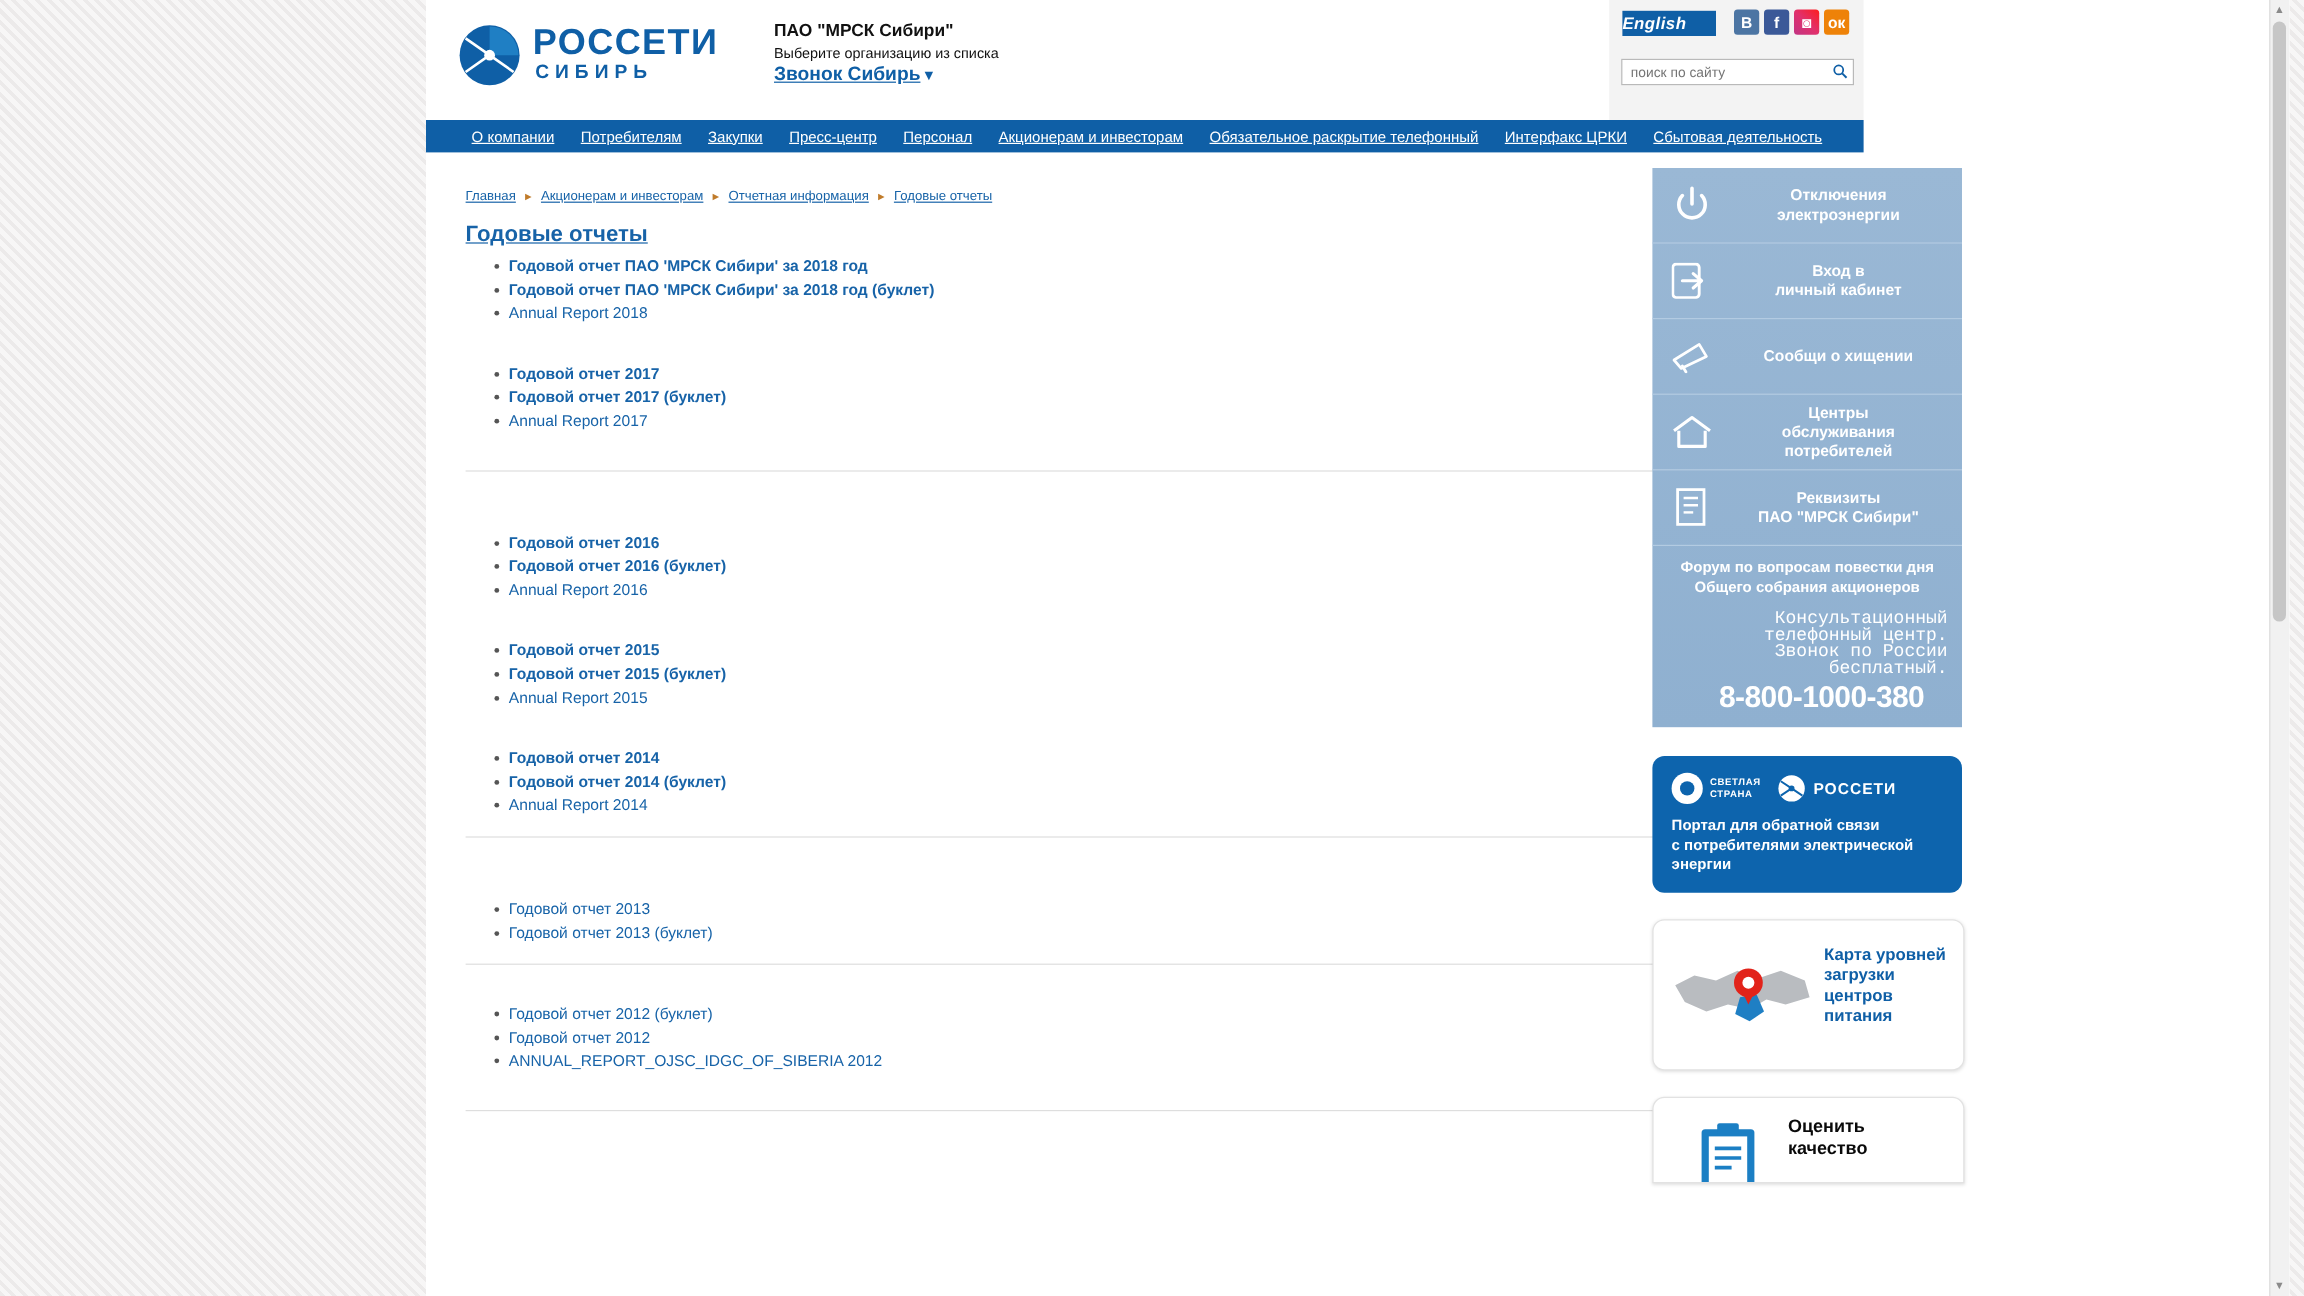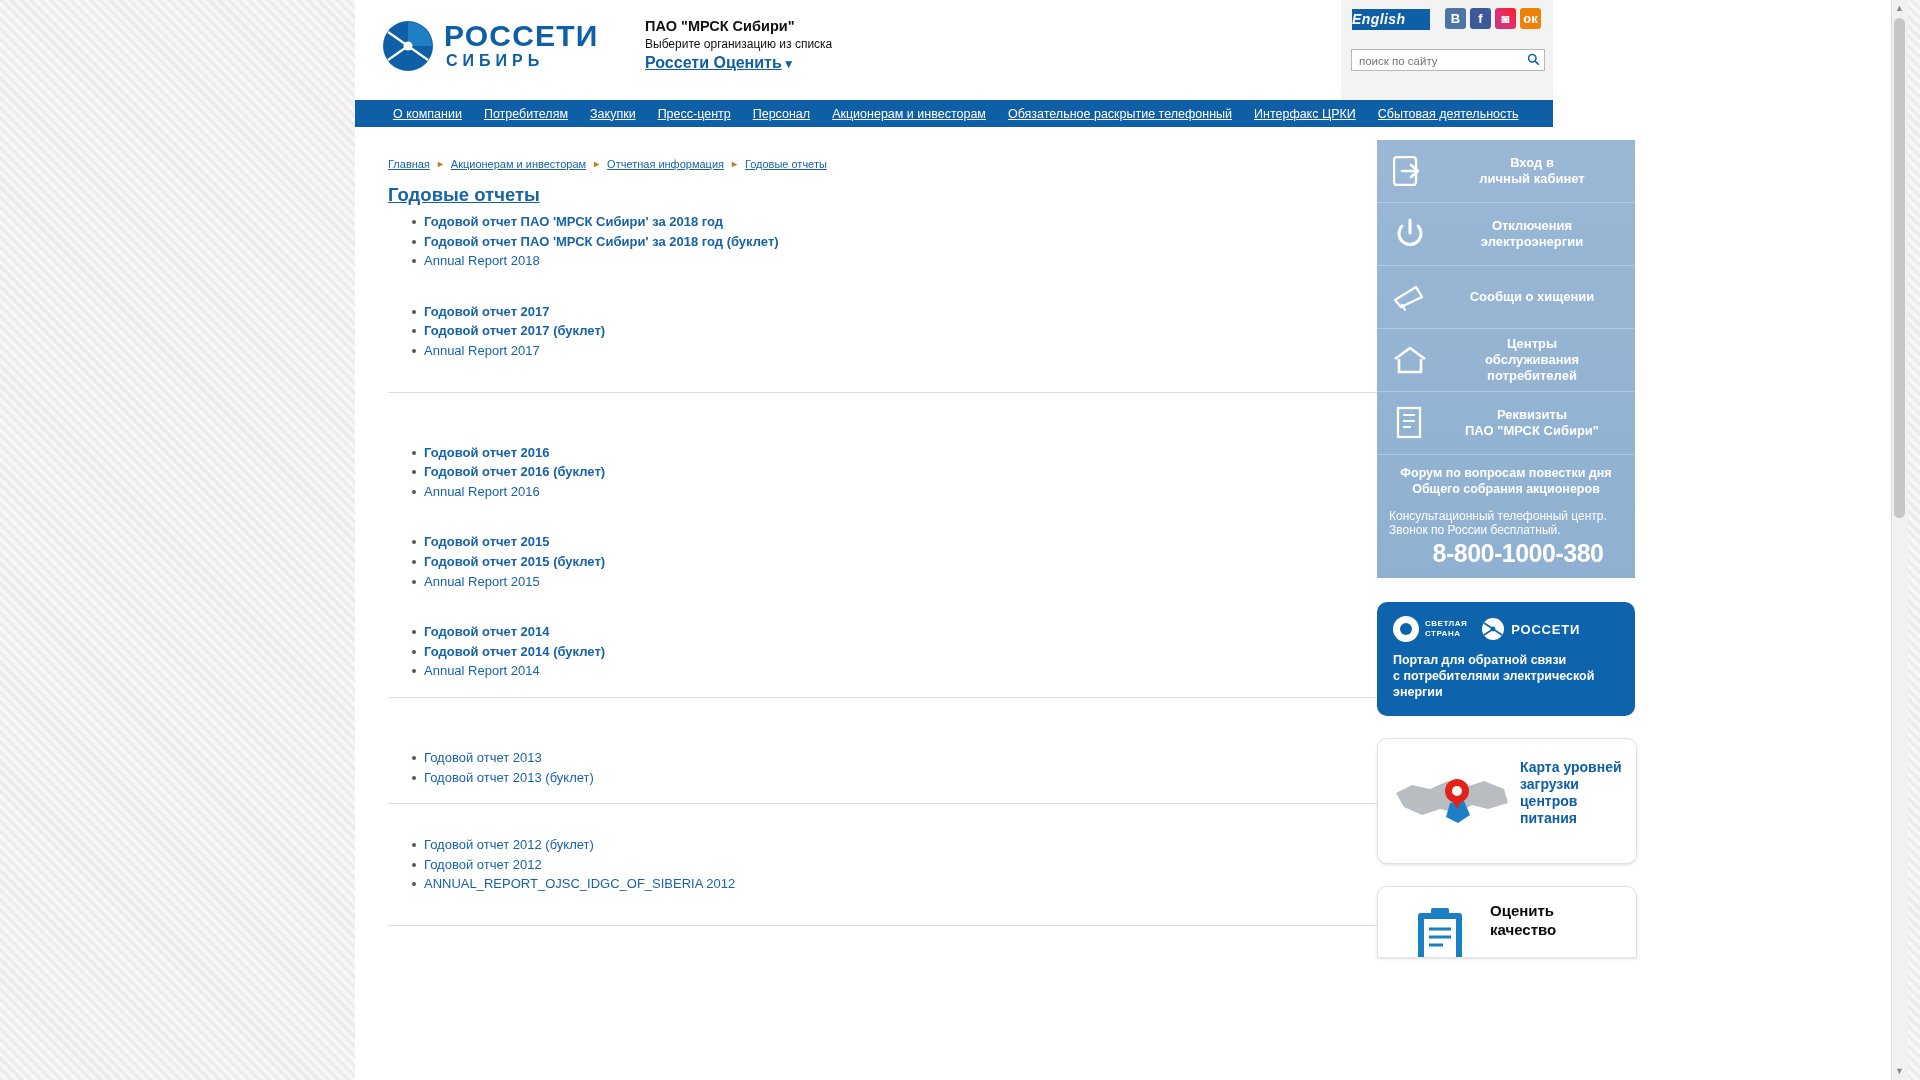--- a/index.html
+++ b/index.html
@@ -357,24 +357,25 @@
     color: #ffffff;
     font-size: 12.5px;
     font-weight: bold;
     line-height: 16px;
     text-align: center;
     padding: 10px 12px 6px;
     cursor: pointer;
   }
   .side-phone-label {
     color: #ffffff;
-    font-size: 12px;
+    font-size: 15px;
     line-height: 14px;
-    text-align: left;
+    text-align: right;
     padding: 6px 12px 0;
+    font-family: Liberation Mono, monospace;
   }
   .side-phone {
     color: #ffffff;
     font-size: 25px;
     font-weight: bold;
     text-align: center;
     letter-spacing: -0.5px;
     padding-top: 2px;
     padding-left: 24px;
   }
@@ -500,21 +501,21 @@
           <path d="M26 26 L6 12 M26 26 L6 40 M26 26 L46 40" stroke="#ffffff" stroke-width="2.2" fill="none"></path>
           <circle cx="26" cy="26" r="4.5" fill="#ffffff"></circle>
         </svg>
         <div class="logo-text">РОССЕТИ</div>
         <div class="logo-sub">СИБИРЬ</div>
       </div>
 
       <div class="org-block">
         <div class="org-name">ПАО "МРСК Сибири"</div>
         <div class="org-hint">Выберите организацию из списка</div>
-        <div class="org-select"><span>Россети Оценить</span><span class="caret">▼</span></div>
+        <div class="org-select"><span>Звонок Сибирь</span><span class="caret">▼</span></div>
       </div>
 
       <div class="top-right">
         <div class="lang-btn">English</div>
         <div class="social">
           <div class="soc vk">В</div>
           <div class="soc fb">f</div>
           <div class="soc ig">◙</div>
           <div class="soc ok">ок</div>
         </div>
@@ -634,38 +635,38 @@
 
     </div>
   </div>
 
   <div class="sidebar">
 
     <div class="side-panel">
 
       <div class="side-item">
         <div class="side-ico">
+          <svg width="32" height="32" viewBox="0 0 32 32">
+            <path d="M8 8 a11 11 0 1 0 16 0" fill="none" stroke="#ffffff" stroke-width="3" stroke-linecap="round"></path>
+            <line x1="16" y1="2" x2="16" y2="15" stroke="#ffffff" stroke-width="3" stroke-linecap="round"></line>
+          </svg>
+        </div>
+        <div class="side-label" style="white-space:pre-line;">Отключения
+электроэнергии</div>
+      </div>
+
+      <div class="side-item">
+        <div class="side-ico">
           <svg width="34" height="30" viewBox="0 0 34 30">
             <rect x="1" y="1" width="22" height="28" rx="3" fill="none" stroke="#ffffff" stroke-width="2.4"></rect>
             <path d="M9 15 h15 M18 9 l7 6 -7 6" fill="none" stroke="#ffffff" stroke-width="2.6" stroke-linecap="round" stroke-linejoin="round"></path>
           </svg>
         </div>
         <div class="side-label" style="white-space:pre-line;">Вход в
 личный кабинет</div>
-      </div>
-
-      <div class="side-item">
-        <div class="side-ico">
-          <svg width="32" height="32" viewBox="0 0 32 32">
-            <path d="M8 8 a11 11 0 1 0 16 0" fill="none" stroke="#ffffff" stroke-width="3" stroke-linecap="round"></path>
-            <line x1="16" y1="2" x2="16" y2="15" stroke="#ffffff" stroke-width="3" stroke-linecap="round"></line>
-          </svg>
-        </div>
-        <div class="side-label" style="white-space:pre-line;">Отключения
-электроэнергии</div>
       </div>
 
       <div class="side-item">
         <div class="side-ico">
           <svg width="36" height="28" viewBox="0 0 36 28">
             <path d="M3 17 L24 4 L30 14 L9 24 Z" fill="none" stroke="#ffffff" stroke-width="2.3" stroke-linejoin="round"></path>
             <path d="M10 22 l3 5" stroke="#ffffff" stroke-width="2.3" stroke-linecap="round"></path>
           </svg>
         </div>
         <div class="side-label" style="white-space:pre-line;">Сообщи о хищении</div>

